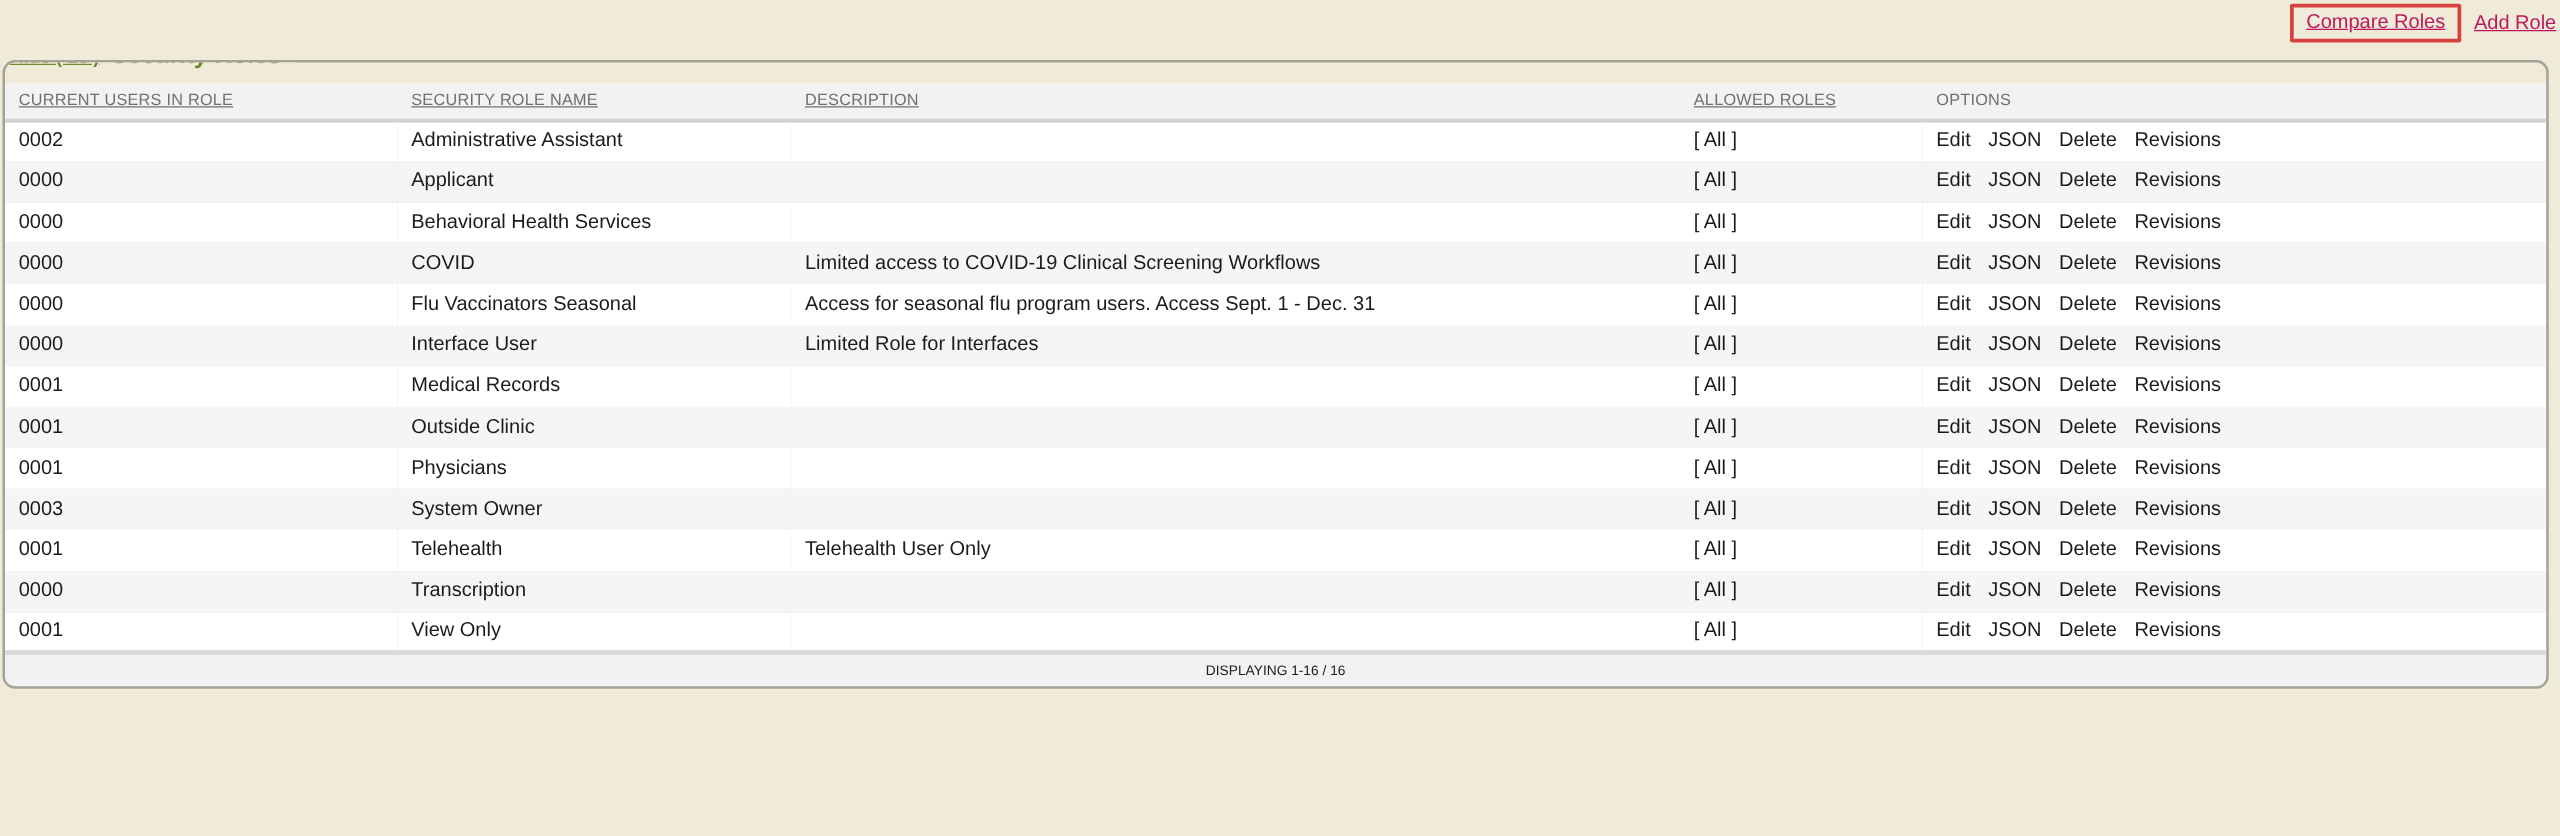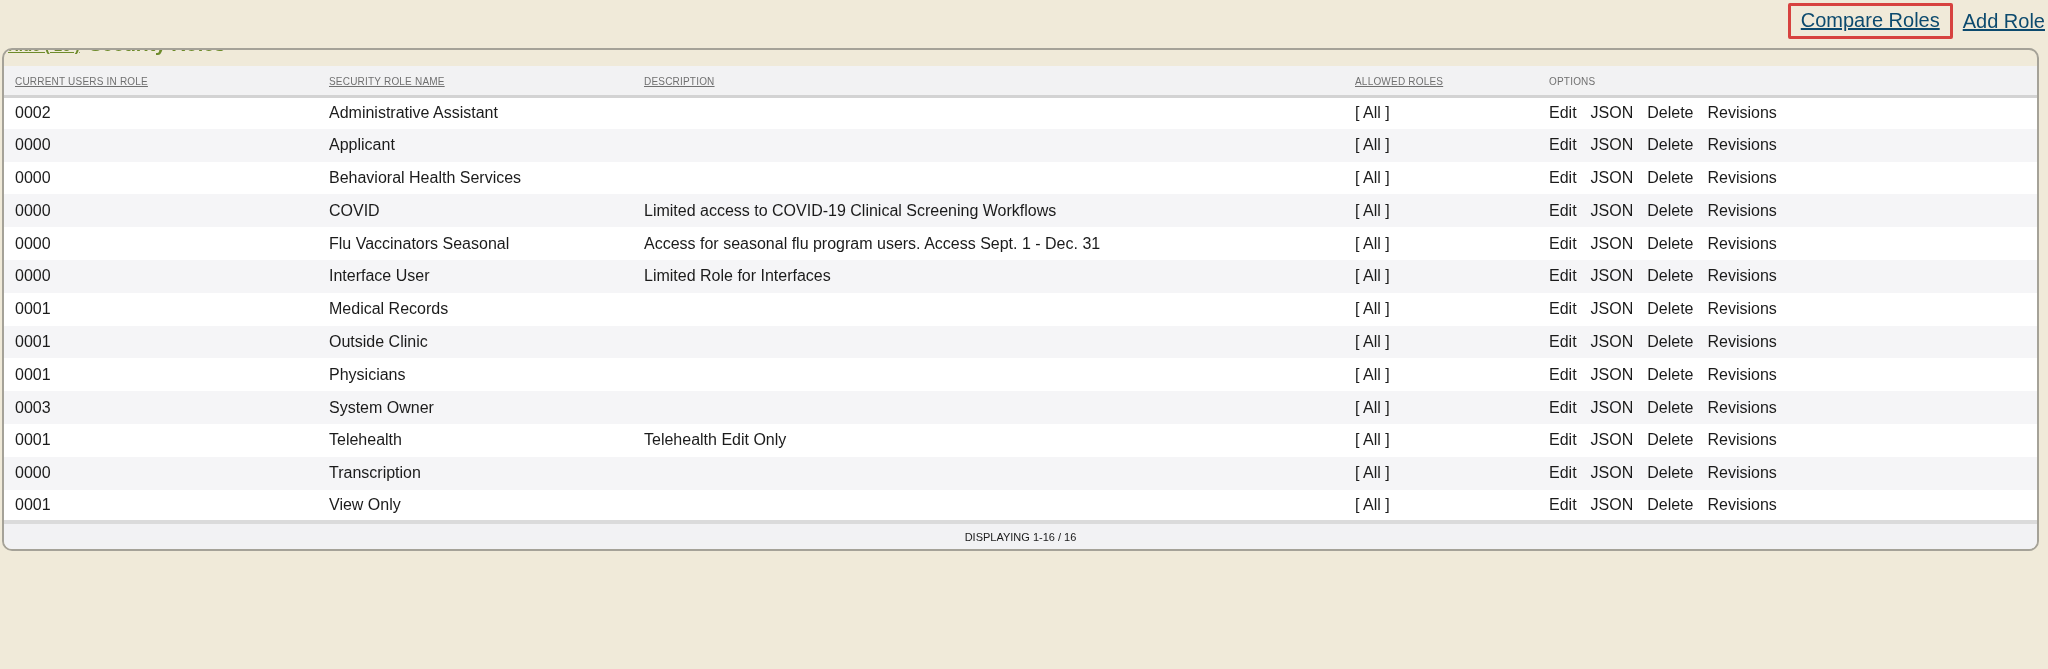--- a/index.html
+++ b/index.html
@@ -16,21 +16,21 @@
     position:absolute; top:3px; right:3px;
     display:flex; align-items:center; gap:10px;
     z-index:5;
   }
   .compare-wrap {
     border:3px solid #d7423f;
     border-radius:2px;
     padding:3px 10px 4px 10px;
   }
   .action-link {
-    font-size:20px; color:#0c4a6e;
+    font-size:16px; color:#be185d;
     text-decoration:underline; cursor:pointer; white-space:nowrap;
   }
 
   
   .panel {
     position:absolute; left:2px; top:48px;
     width:2037px;
     border:2px solid #a5a298;
     border-radius:10px;
     padding-top:16px;
@@ -64,21 +64,21 @@
   thead th {
     background:#f2f2f3;
     border-bottom:3px solid #d3d3d3;
     height:30px;
     text-align:left; vertical-align:middle;
     padding-left:11px;
     font-weight:normal;
     white-space:nowrap; overflow:hidden;
   }
   .th-text, .th-link {
-    font-size:10px; color:#707070; letter-spacing:0.2px;
+    font-size:13px; color:#707070; letter-spacing:0.2px;
   }
   .th-link { text-decoration:underline; cursor:pointer; }
 
   tbody td {
     height:32.8px; vertical-align:middle;
     padding-left:11px;
     font-size:16px; color:#1b1b1b;
     white-space:nowrap; overflow:hidden;
   }
   tbody tr:nth-child(odd)  td { background:#ffffff; }
@@ -210,21 +210,21 @@
     <td>0003</td>
     <td>System Owner</td>
     <td></td>
     <td>[ All ]</td>
     <td><a class="opt-link">Edit</a><a class="opt-link">JSON</a><a class="opt-link">Delete</a><a class="opt-link">Revisions</a></td>
   </tr>
 
   <tr>
     <td>0001</td>
     <td>Telehealth</td>
-    <td>Telehealth Edit Only</td>
+    <td>Telehealth User Only</td>
     <td>[ All ]</td>
     <td><a class="opt-link">Edit</a><a class="opt-link">JSON</a><a class="opt-link">Delete</a><a class="opt-link">Revisions</a></td>
   </tr>
 
   <tr>
     <td>0000</td>
     <td>Transcription</td>
     <td></td>
     <td>[ All ]</td>
     <td><a class="opt-link">Edit</a><a class="opt-link">JSON</a><a class="opt-link">Delete</a><a class="opt-link">Revisions</a></td>

